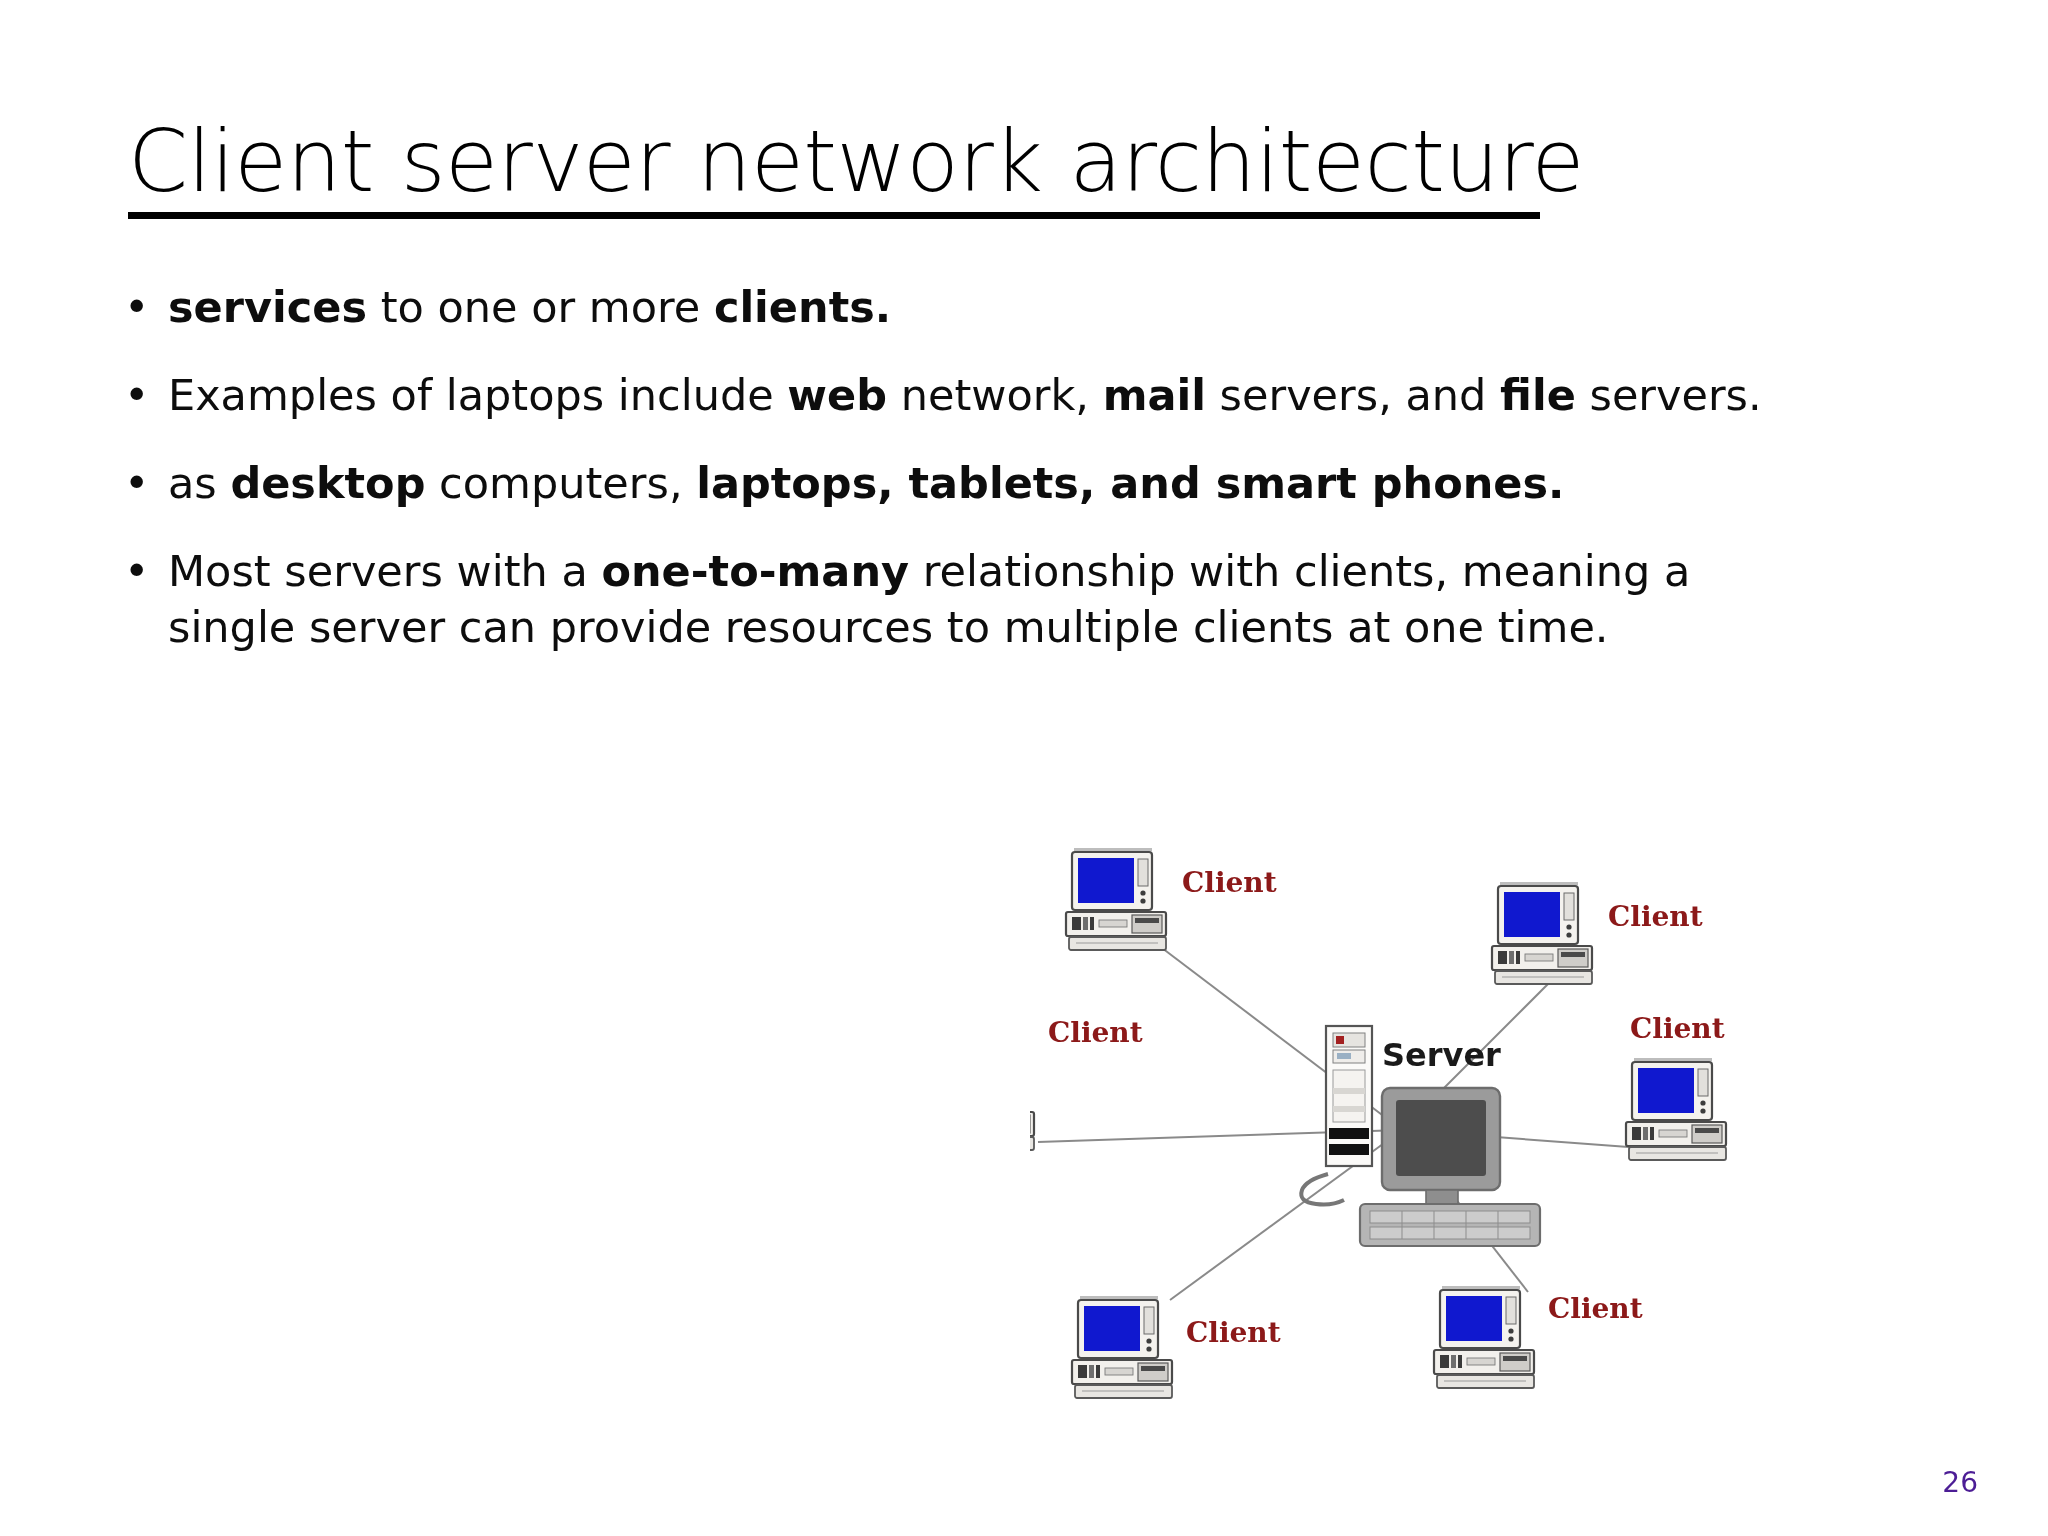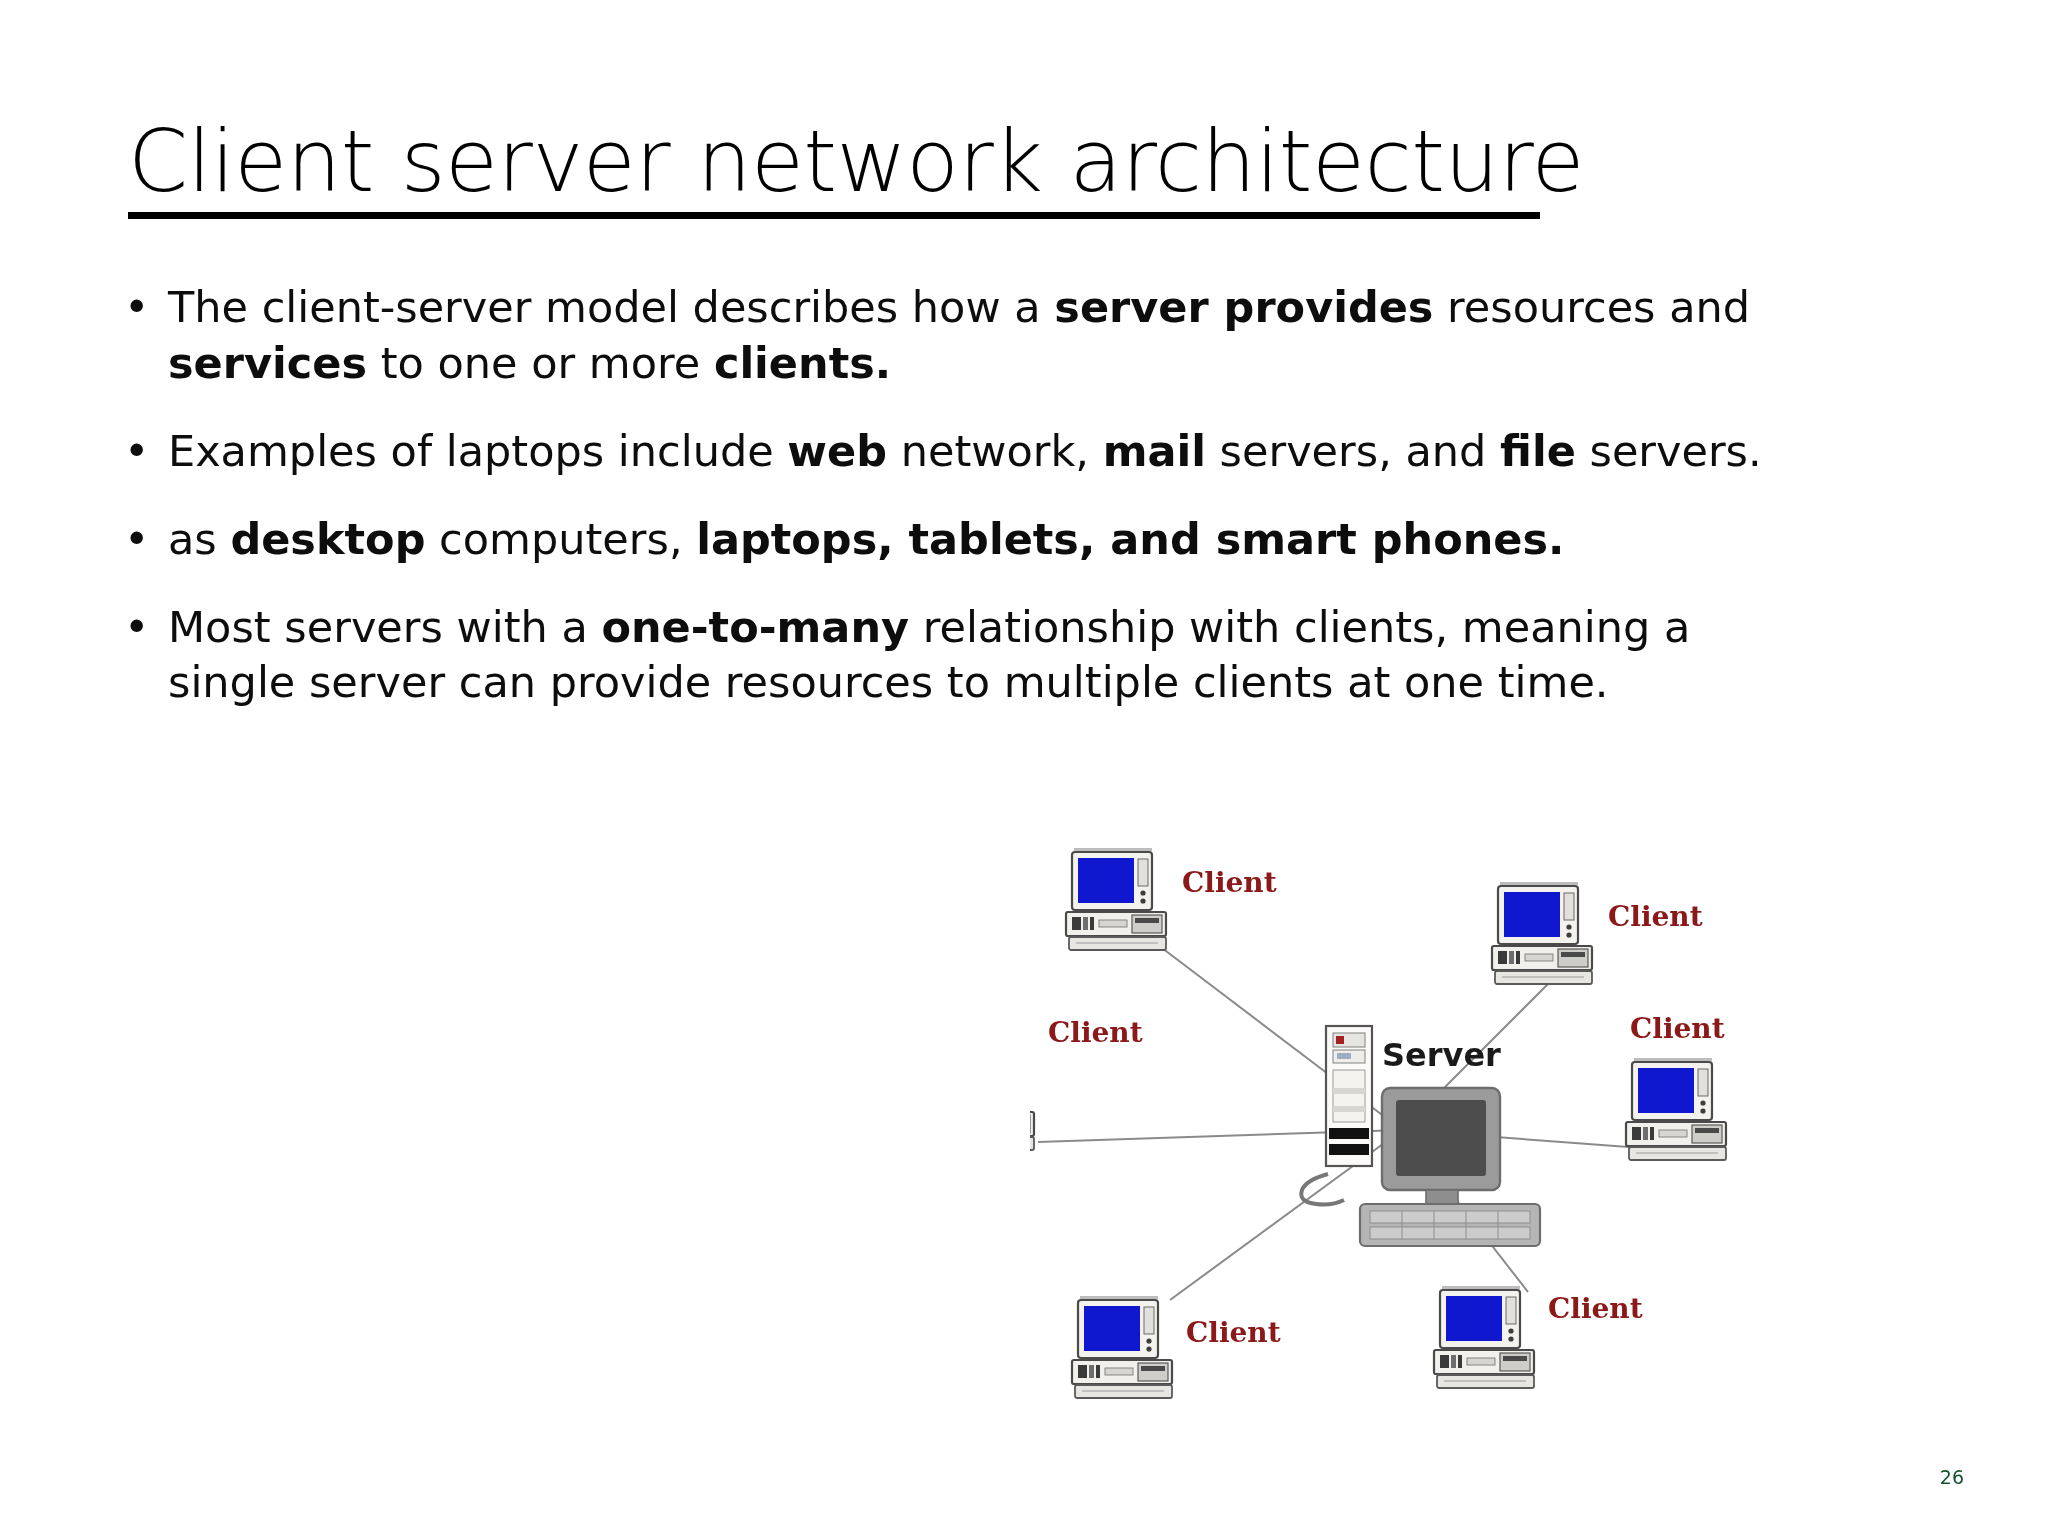--- a/index.html
+++ b/index.html
@@ -89,42 +89,41 @@
     top: 1466px;
     width: 2048px;
     text-align: center;
     font-family: "DejaVu Sans", sans-serif;
     font-size: 22px;
     color: #a6a6a6;
     font-weight: 400;
   }
   #page-number {
     position: absolute;
-    right: 84px;
+    right: 70px;
     top: 1466px;
     font-family: "DejaVu Sans", sans-serif;
-    font-size: 19px;
-    color: #14532d;
+    font-size: 28px;
+    color: #4c1d95;
     font-weight: 400;
   }
 </style>
 </head>
 <body>
 
 <div id="slide">
 
   <div id="title-block">
     <div id="slide-title">Client server network architecture</div>
     <div id="title-rule"></div>
   </div>
 
   <div id="bullets">
       <div class="bullet">
         <span class="dot">•</span>
-        <span class="line"><span>The client-server model describes how a </span><b>server provides</b><span> resources and</span></span>
         <span class="line"><b>services</b><span> to one or more </span><b>clients.</b></span>
       </div>
       <div class="bullet">
         <span class="dot">•</span>
         <span class="line"><span>Examples of laptops include </span><b>web</b><span> network, </span><b>mail</b><span> servers, and </span><b>file</b><span> servers.</span></span>
       </div>
       <div class="bullet">
         <span class="dot">•</span>
         <span class="line"><span>as </span><b>desktop</b><span> computers, </span><b>laptops, tablets, and smart phones.</b></span>
       </div>

